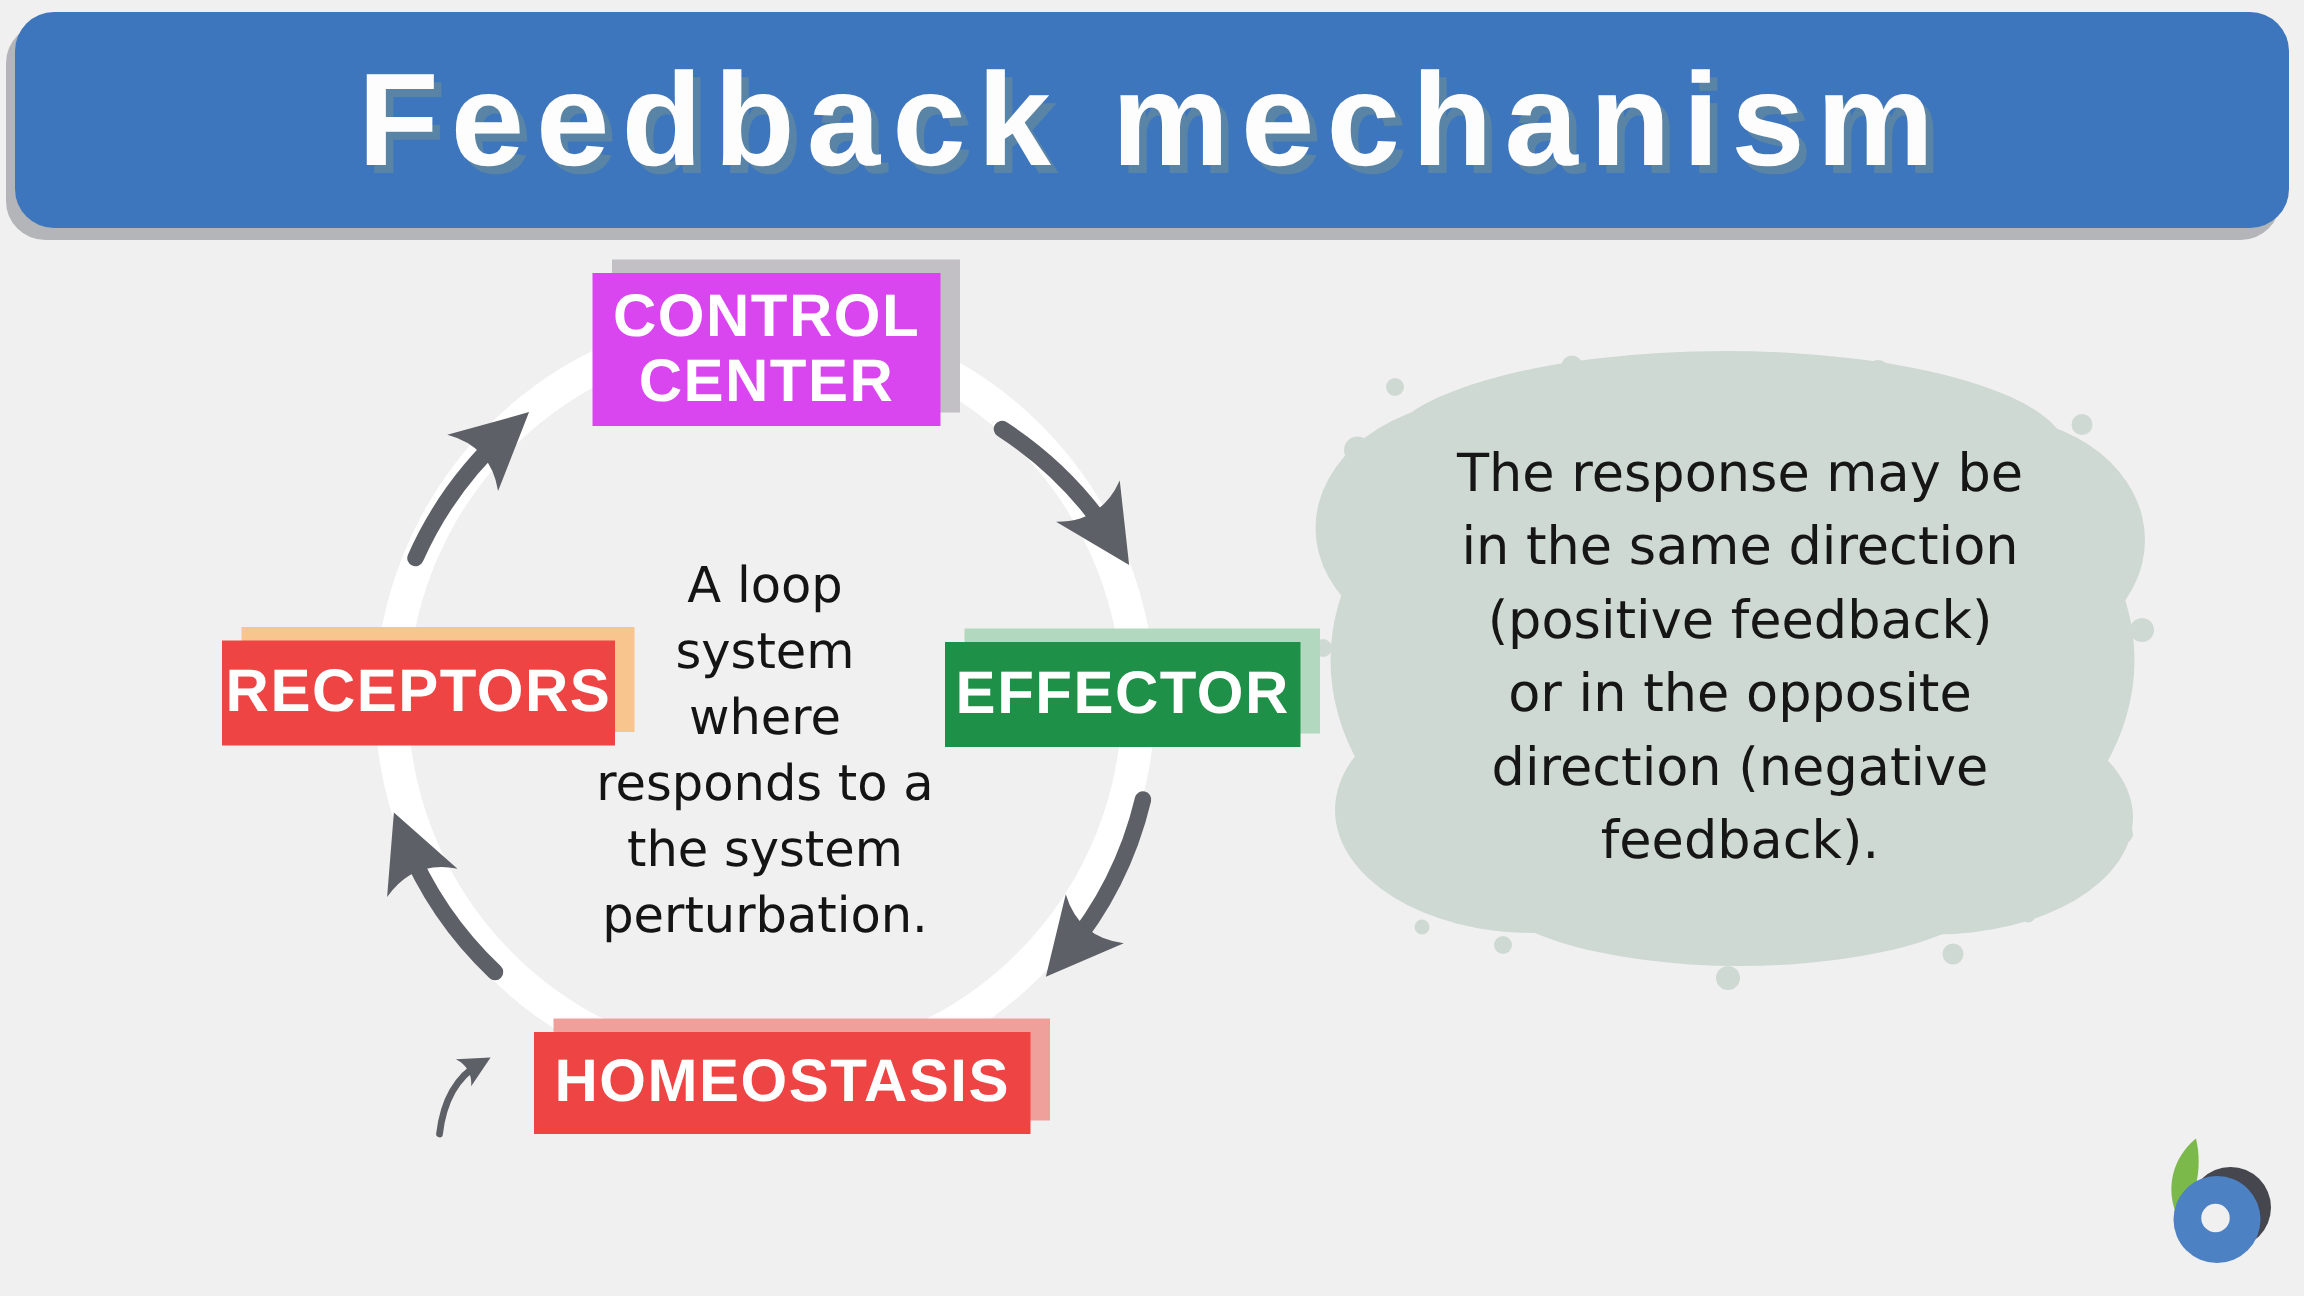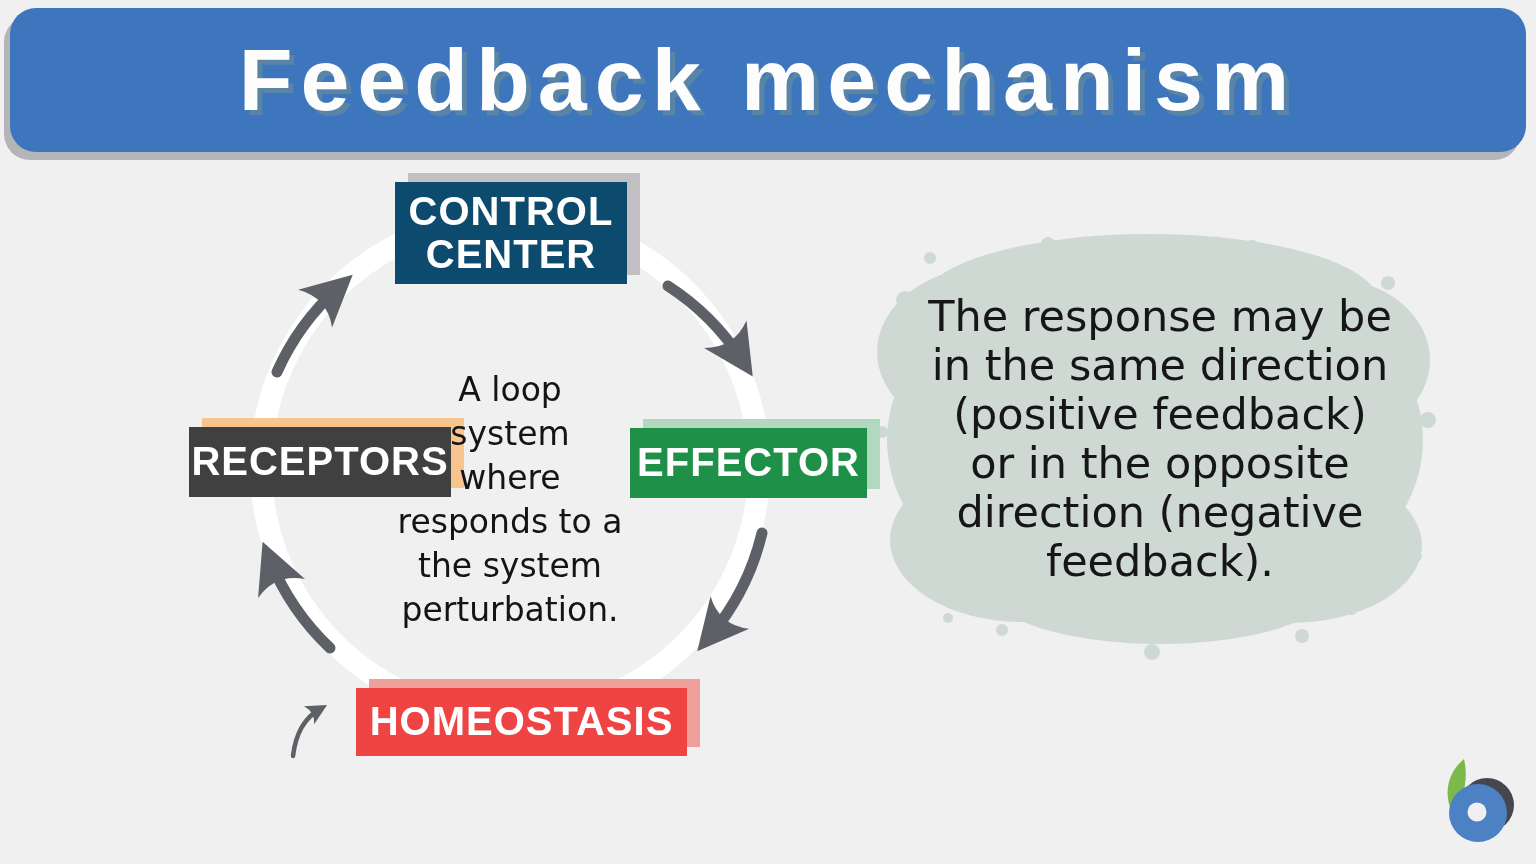--- a/index.html
+++ b/index.html
@@ -30,35 +30,35 @@
     white-space:nowrap;
   }
 
   
   .node{
     position:absolute;z-index:3;
     display:flex;flex-direction:column;align-items:center;justify-content:center;
     color:#ffffff;font-weight:bold;letter-spacing:1px;text-align:center;
     font-size:40px;line-height:1.08;
   }
-  .node-cc{left:395px;top:182px;width:232px;height:102px;background:#0c4a6e;box-shadow:13px -9px 0 #c2c0c4;}
-  .node-rec{left:148px;top:427px;width:262px;height:70px;background:#404040;box-shadow:13px -9px 0 #f8c58f;margin-left:41px;}
+  .node-cc{left:395px;top:182px;width:232px;height:102px;background:#d946ef;box-shadow:13px -9px 0 #c2c0c4;}
+  .node-rec{left:148px;top:427px;width:262px;height:70px;background:#ef4444;box-shadow:13px -9px 0 #f8c58f;}
   .node-eff{left:630px;top:428px;width:237px;height:70px;background:#1f9048;box-shadow:13px -9px 0 #b2d8c0;}
   .node-hom{left:356px;top:688px;width:331px;height:68px;background:#ef4444;box-shadow:13px -9px 0 #f0a09b;}
 
   
   .caption{
     position:absolute;left:330px;top:368px;width:360px;z-index:3;
     font-family:"DejaVu Sans", sans-serif;
     font-size:33px;line-height:44px;color:#141414;text-align:center;
   }
   .note-text{
     position:absolute;left:880px;top:292px;width:560px;z-index:3;
     font-family:"DejaVu Sans", sans-serif;
-    font-size:43px;line-height:49px;color:#161616;text-align:center;
+    font-size:35px;line-height:49px;color:#161616;text-align:center;
   }
 
   
   .stimulus{
     position:absolute;left:142px;top:760px;z-index:3;
     color:#141414;font-weight:bold;line-height:1.02;
   }
   .stimulus .l1{font-size:46px;}
   .stimulus .l2{font-size:41px;}
 </style>

